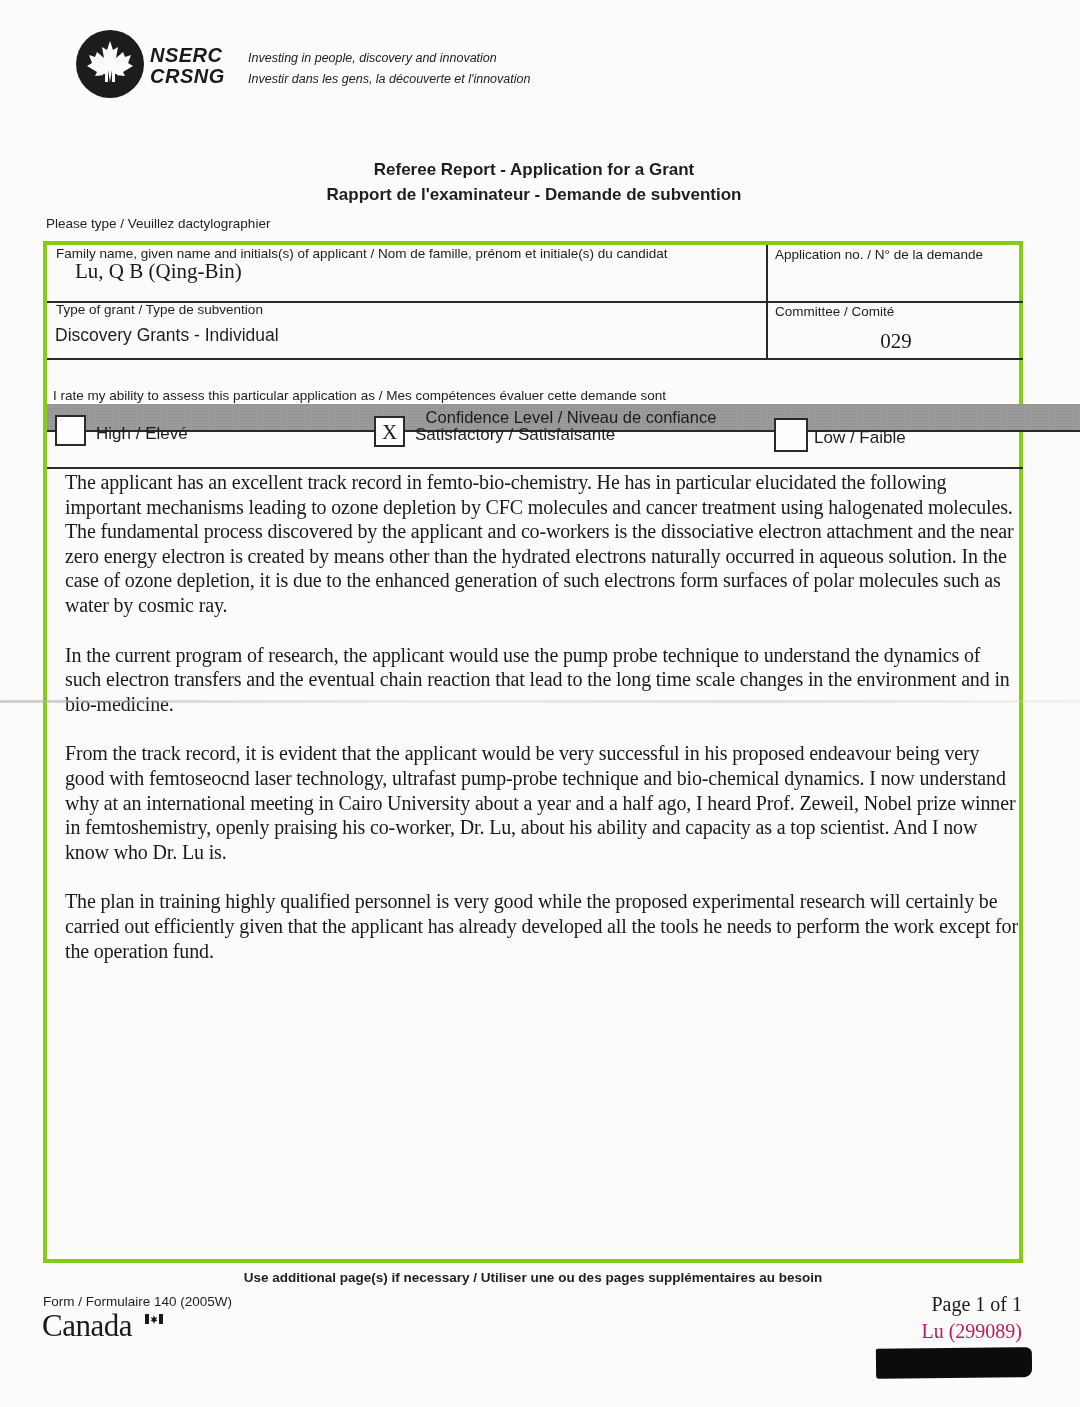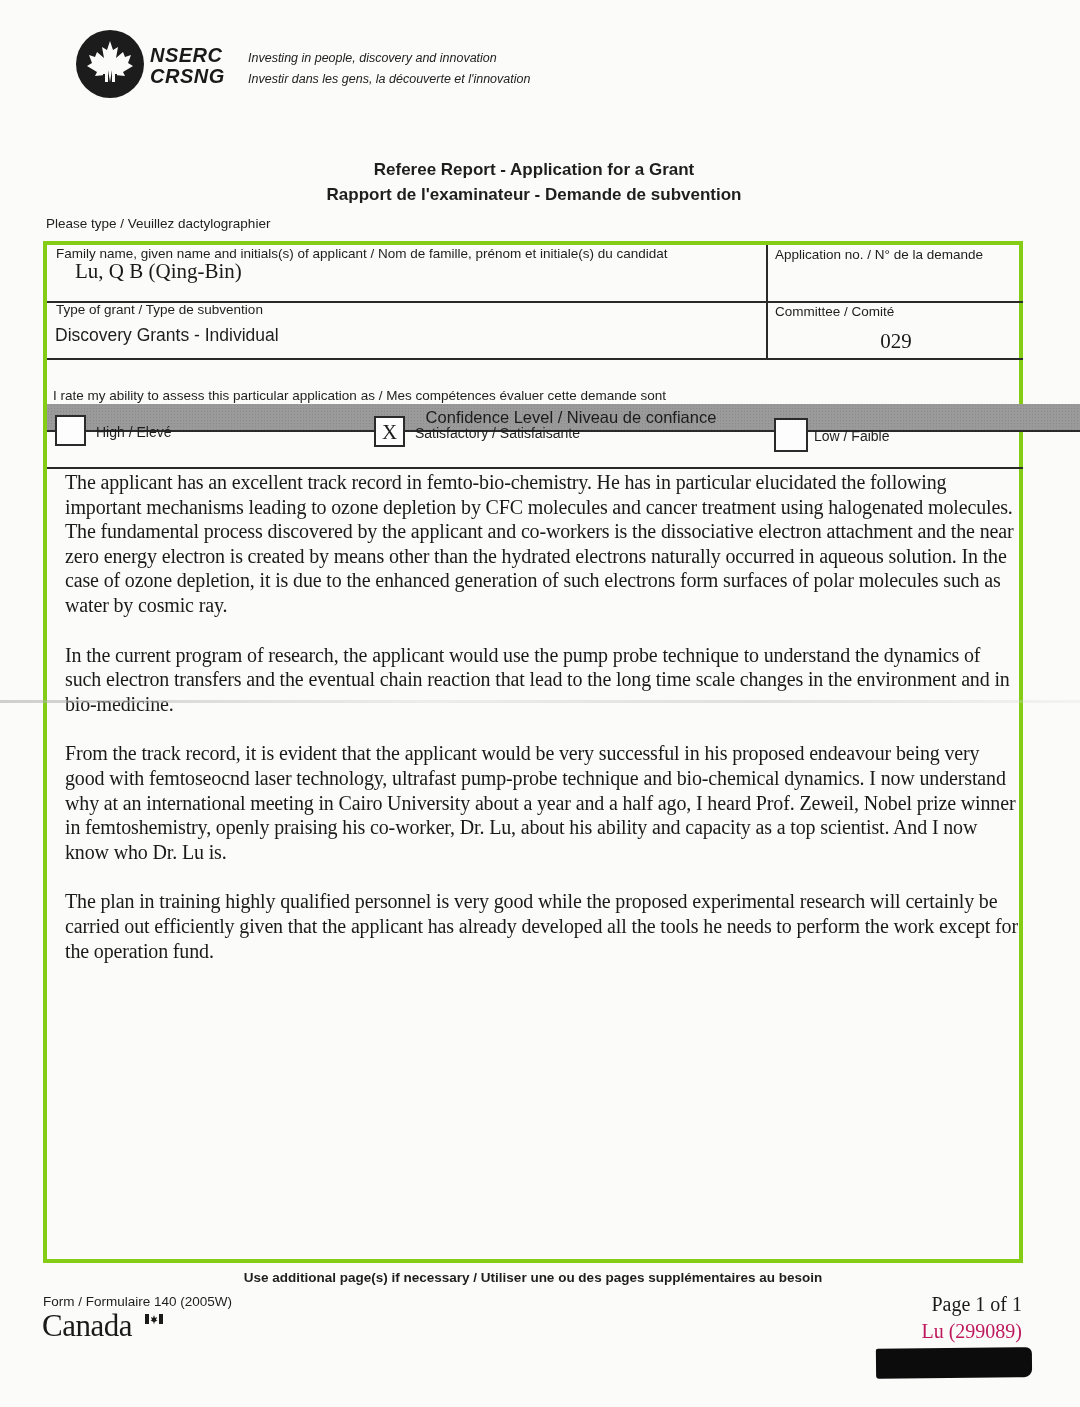--- a/index.html
+++ b/index.html
@@ -52,21 +52,21 @@
     border-bottom: 2px solid #2a2a2a;
     text-align: center; font-weight: normal; font-size: 16.5px; line-height: 26px; color: #1c1c1c; margin-top: 44px;
   }
   .rate-text { position: absolute; left: 6px; top: 143px; font-size: 13.5px; color: #1e1e1e; }
 
   .checkbox {
     position: absolute; width: 31px; height: 31px; border: 2px solid #2a2a2a; box-sizing: border-box;
     background: #fdfdfd; font-family: "Liberation Serif", serif; font-size: 21px; line-height: 28px; text-align: center;
     cursor: pointer;
   }
-  .check-label { position: absolute; font-size: 14px; color: #1e1e1e; }
+  .check-label { position: absolute; font-size: 17px; color: #1e1e1e; }
 
   .comments {
     position: absolute; left: 2px; top: 225px; width: 972px;
     font-family: "Liberation Serif", serif; font-size: 20px; line-height: 24.6px; color: #1a1a1a;
     letter-spacing: -0.15px;
   }
   .comments p { margin: 0 0 25px 16px; }
 
   .fold-line {
     left: 0; top: 700px; width: 1080px; height: 3px;

